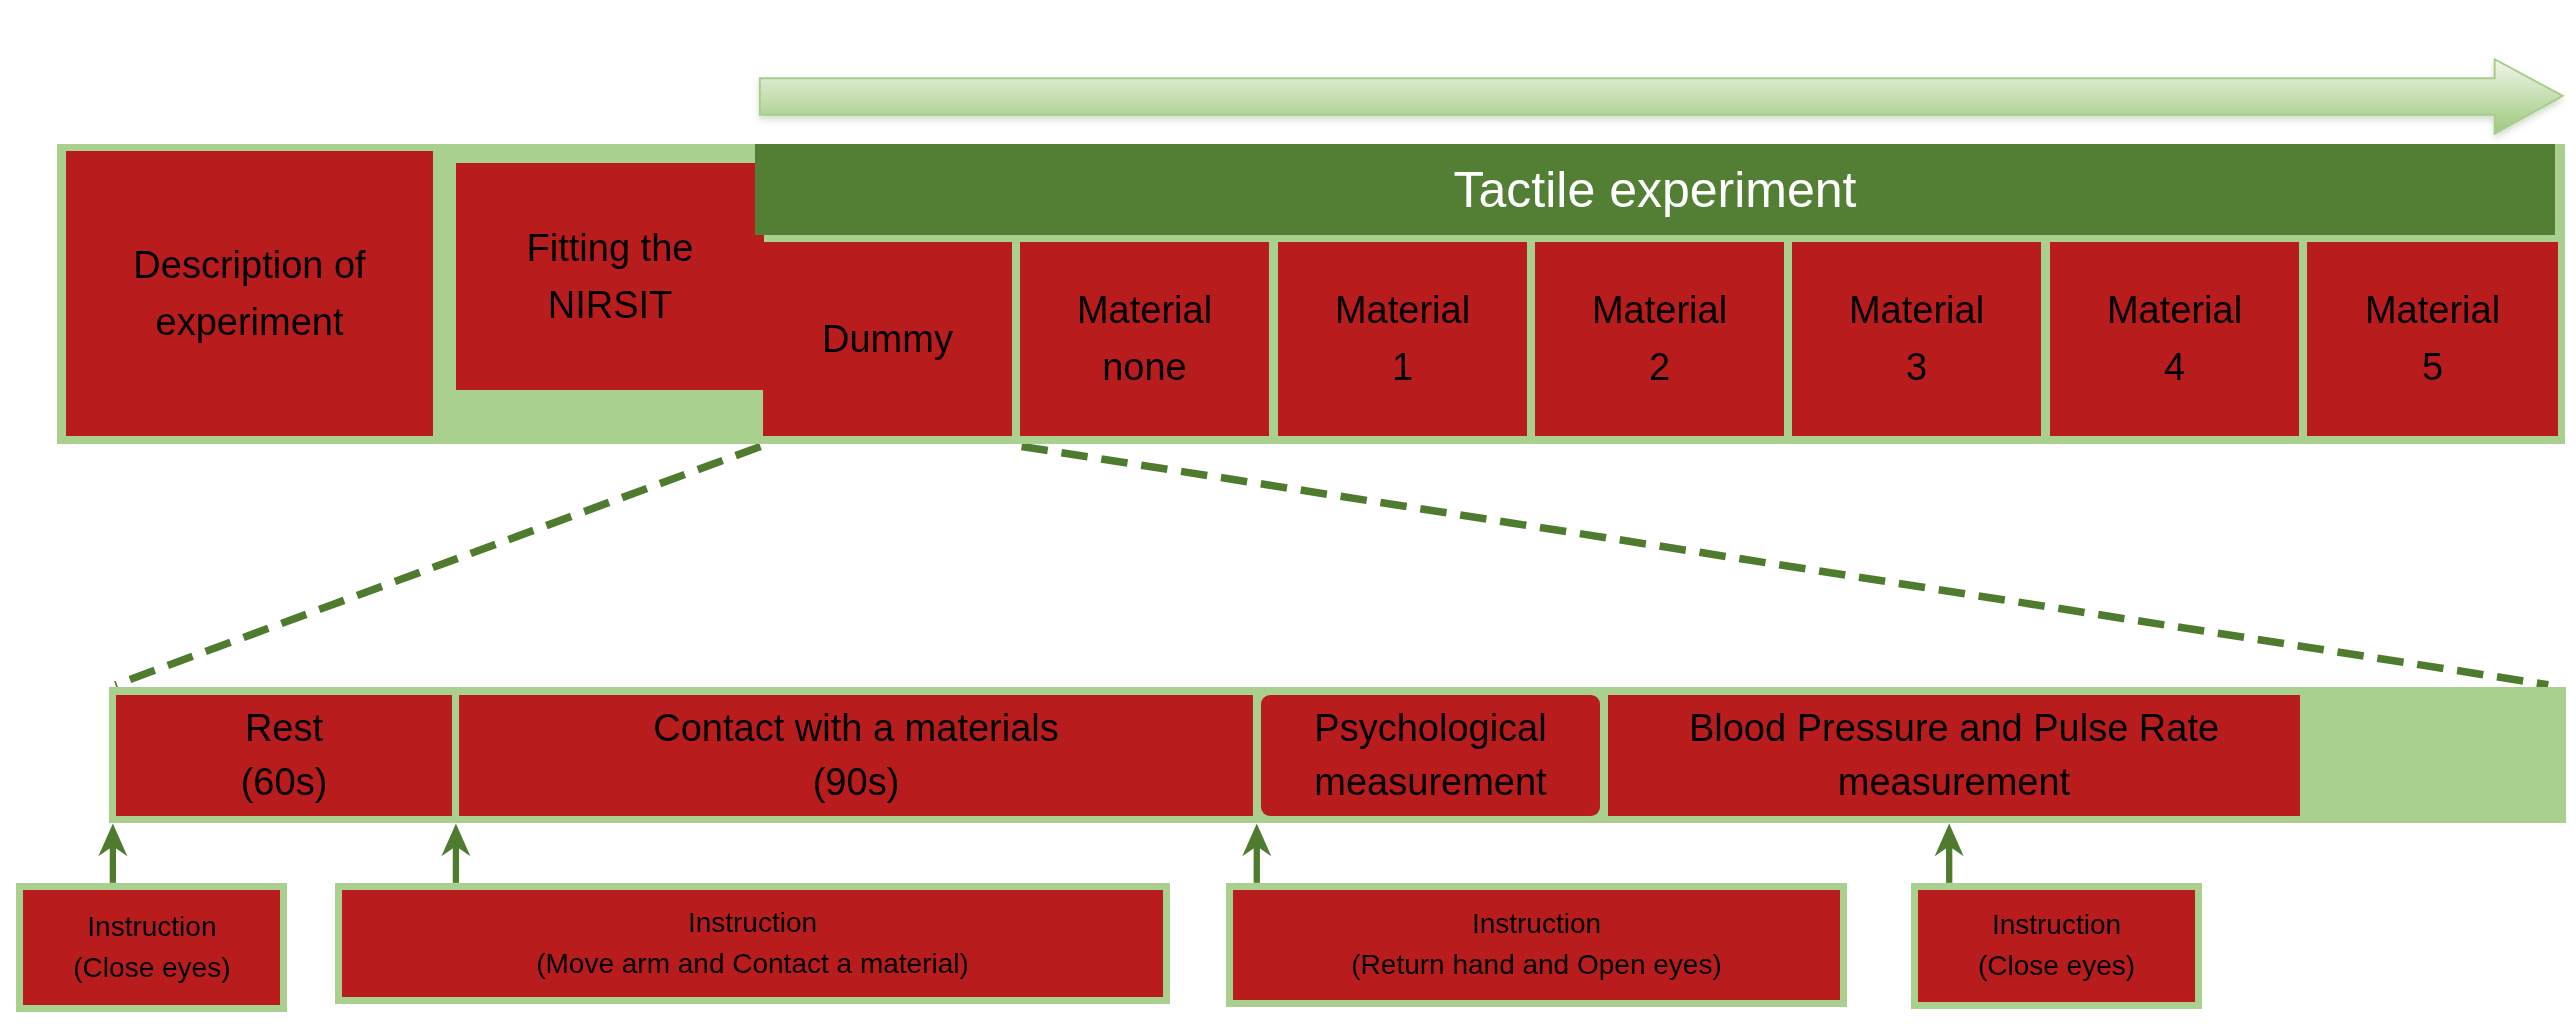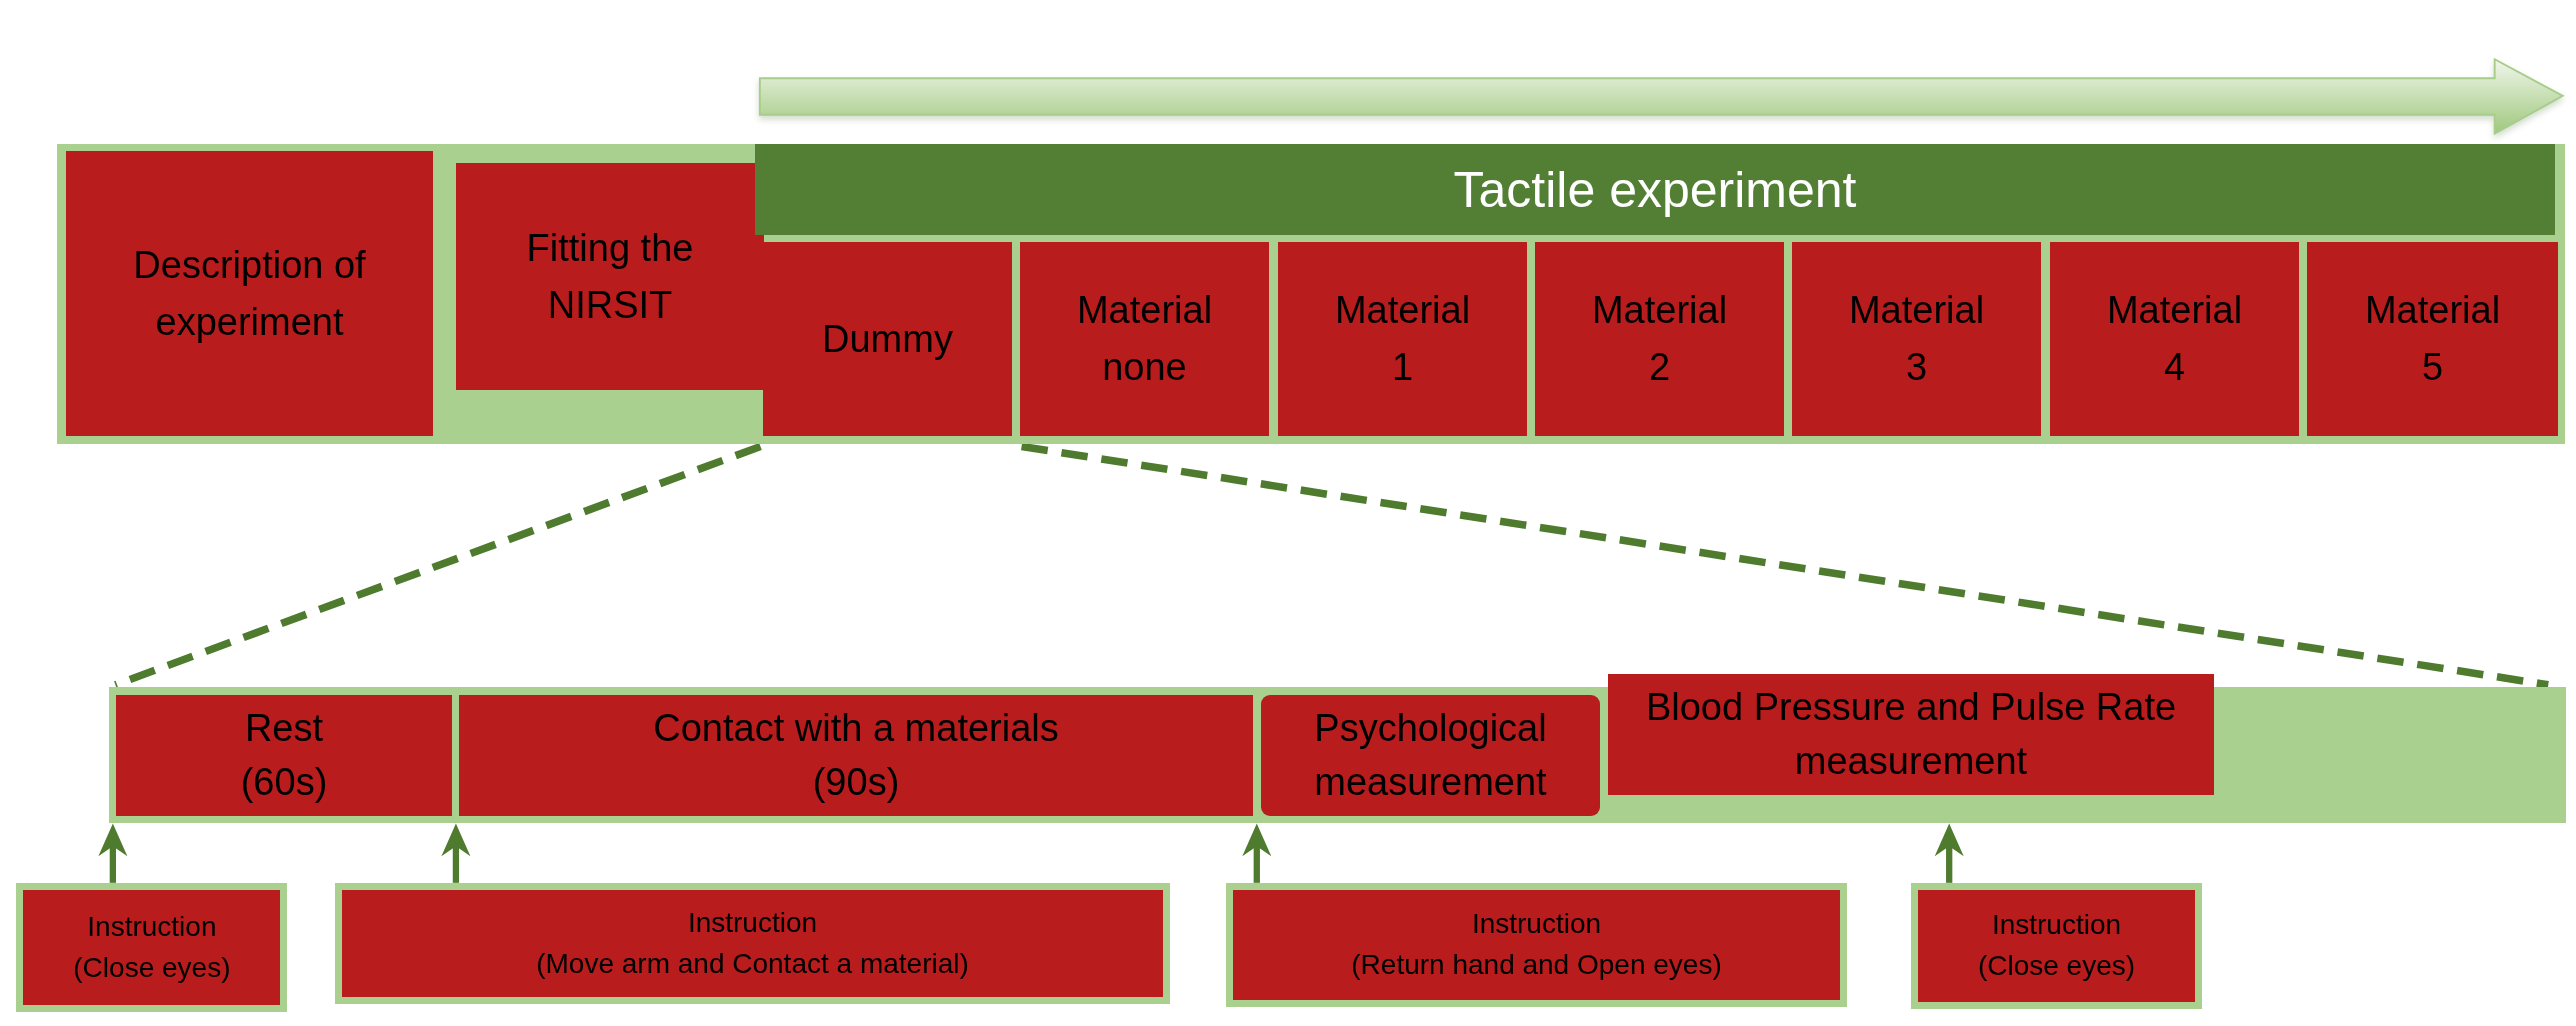--- a/index.html
+++ b/index.html
@@ -130,21 +130,21 @@
 5</div>
 
   <div class="frame" style="left:109px;top:687px;width:2457px;height:136px;"></div>
 
   <div class="wbox step" style="left:116px;top:695px;width:336px;height:121px;">Rest
 (60s)</div>
   <div class="wbox step" style="left:459px;top:695px;width:794px;height:121px;">Contact with a materials
 (90s)</div>
   <div class="wbox step" style="left:1261px;top:695px;width:339px;height:121px;border-radius:9px;">Psychological
 measurement</div>
-  <div class="wbox step" style="left:1608px;top:674px;width:606px;height:121px;">Blood Pressure and Pulse Rate
+  <div class="wbox step" style="left:1608px;top:695px;width:692px;height:121px;">Blood Pressure and Pulse Rate
 measurement</div>
 
   <div class="wbox instr" style="left:16.4px;top:883px;width:271px;height:129px;">Instruction
 (Close eyes)</div>
   <div class="wbox instr" style="left:335px;top:883px;width:835px;height:121px;">Instruction
 (Move arm and Contact a material)</div>
   <div class="wbox instr" style="left:1226px;top:883px;width:621px;height:124px;">Instruction
 (Return hand and Open eyes)</div>
   <div class="wbox instr" style="left:1911px;top:883px;width:291px;height:126px;">Instruction
 (Close eyes)</div>

